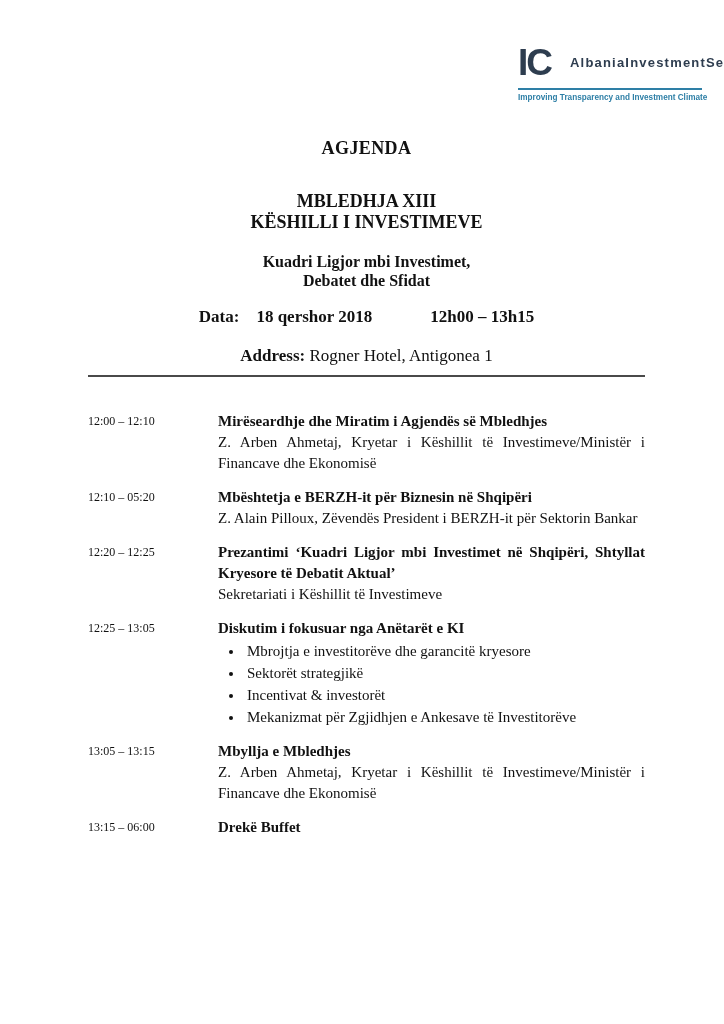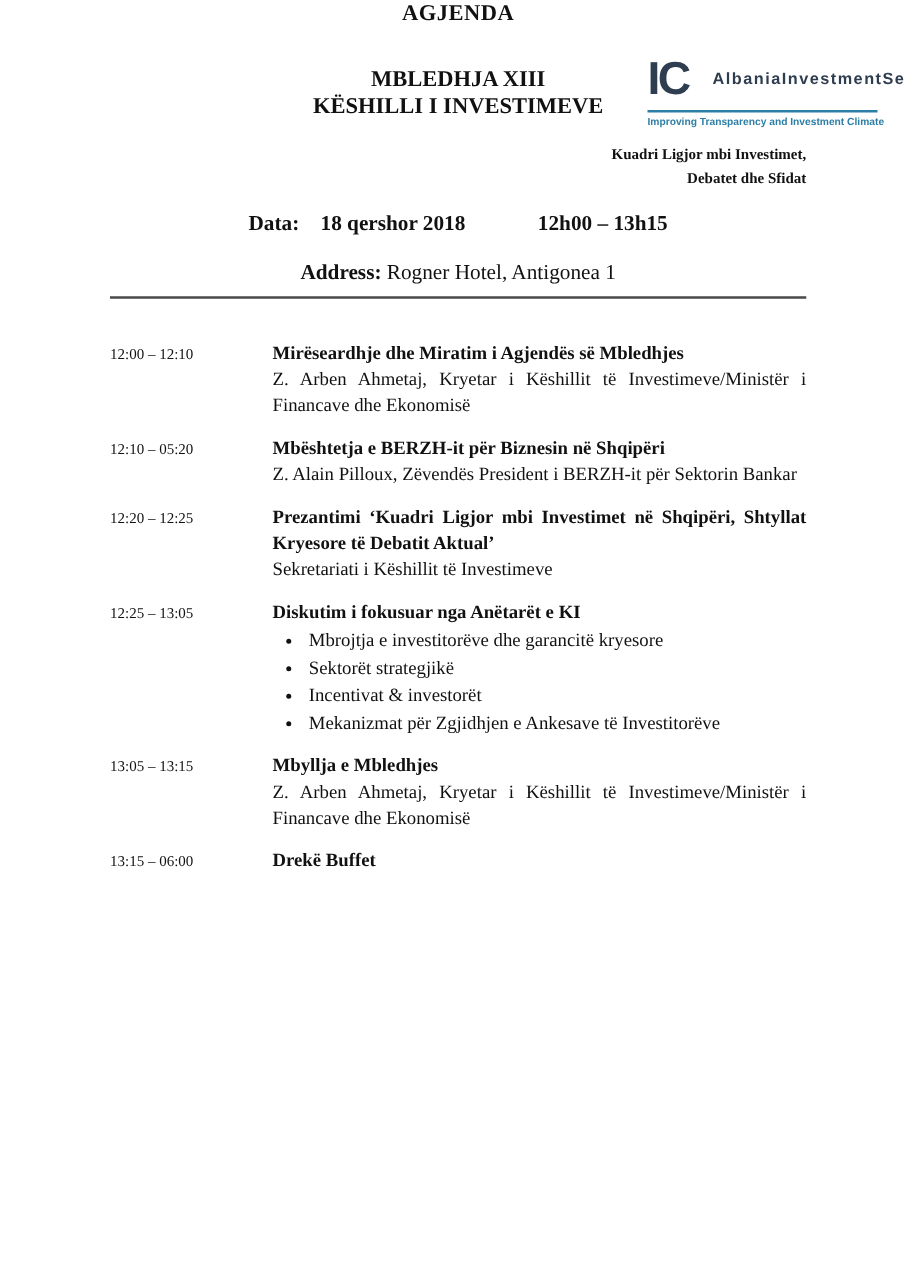--- a/index.html
+++ b/index.html
@@ -47,27 +47,28 @@
     margin-top: 3px;
     font-size: 8.2px;
     font-weight: bold;
     color: #2e7fa6;
     white-space: nowrap;
   }
   
   .content { padding: 0 79px 0 88px; }
   .inner { width: 557px; }
   .doc-title {
+    margin-top: 138px;
     text-align: center;
     font-size: 18px;
     font-weight: bold;
     letter-spacing: 0.4px;
   }
   .meeting { margin-top: 32px; text-align: center; font-size: 18px; font-weight: bold; line-height: 21px; }
-  .subtitle { margin-top: 19px; text-align: right; font-size: 12px; font-weight: bold; line-height: 19px; }
+  .subtitle { margin-top: 19px; text-align: center; font-size: 16px; font-weight: bold; line-height: 19px; }
   .date-line {
     margin-top: 17px;
     display: flex;
     justify-content: center;
     align-items: flex-end;
     font-size: 17px;
     font-weight: bold;
   }
   .date-line .gap-sm { width: 17px; }
   .date-line .gap-lg { width: 58px; }

